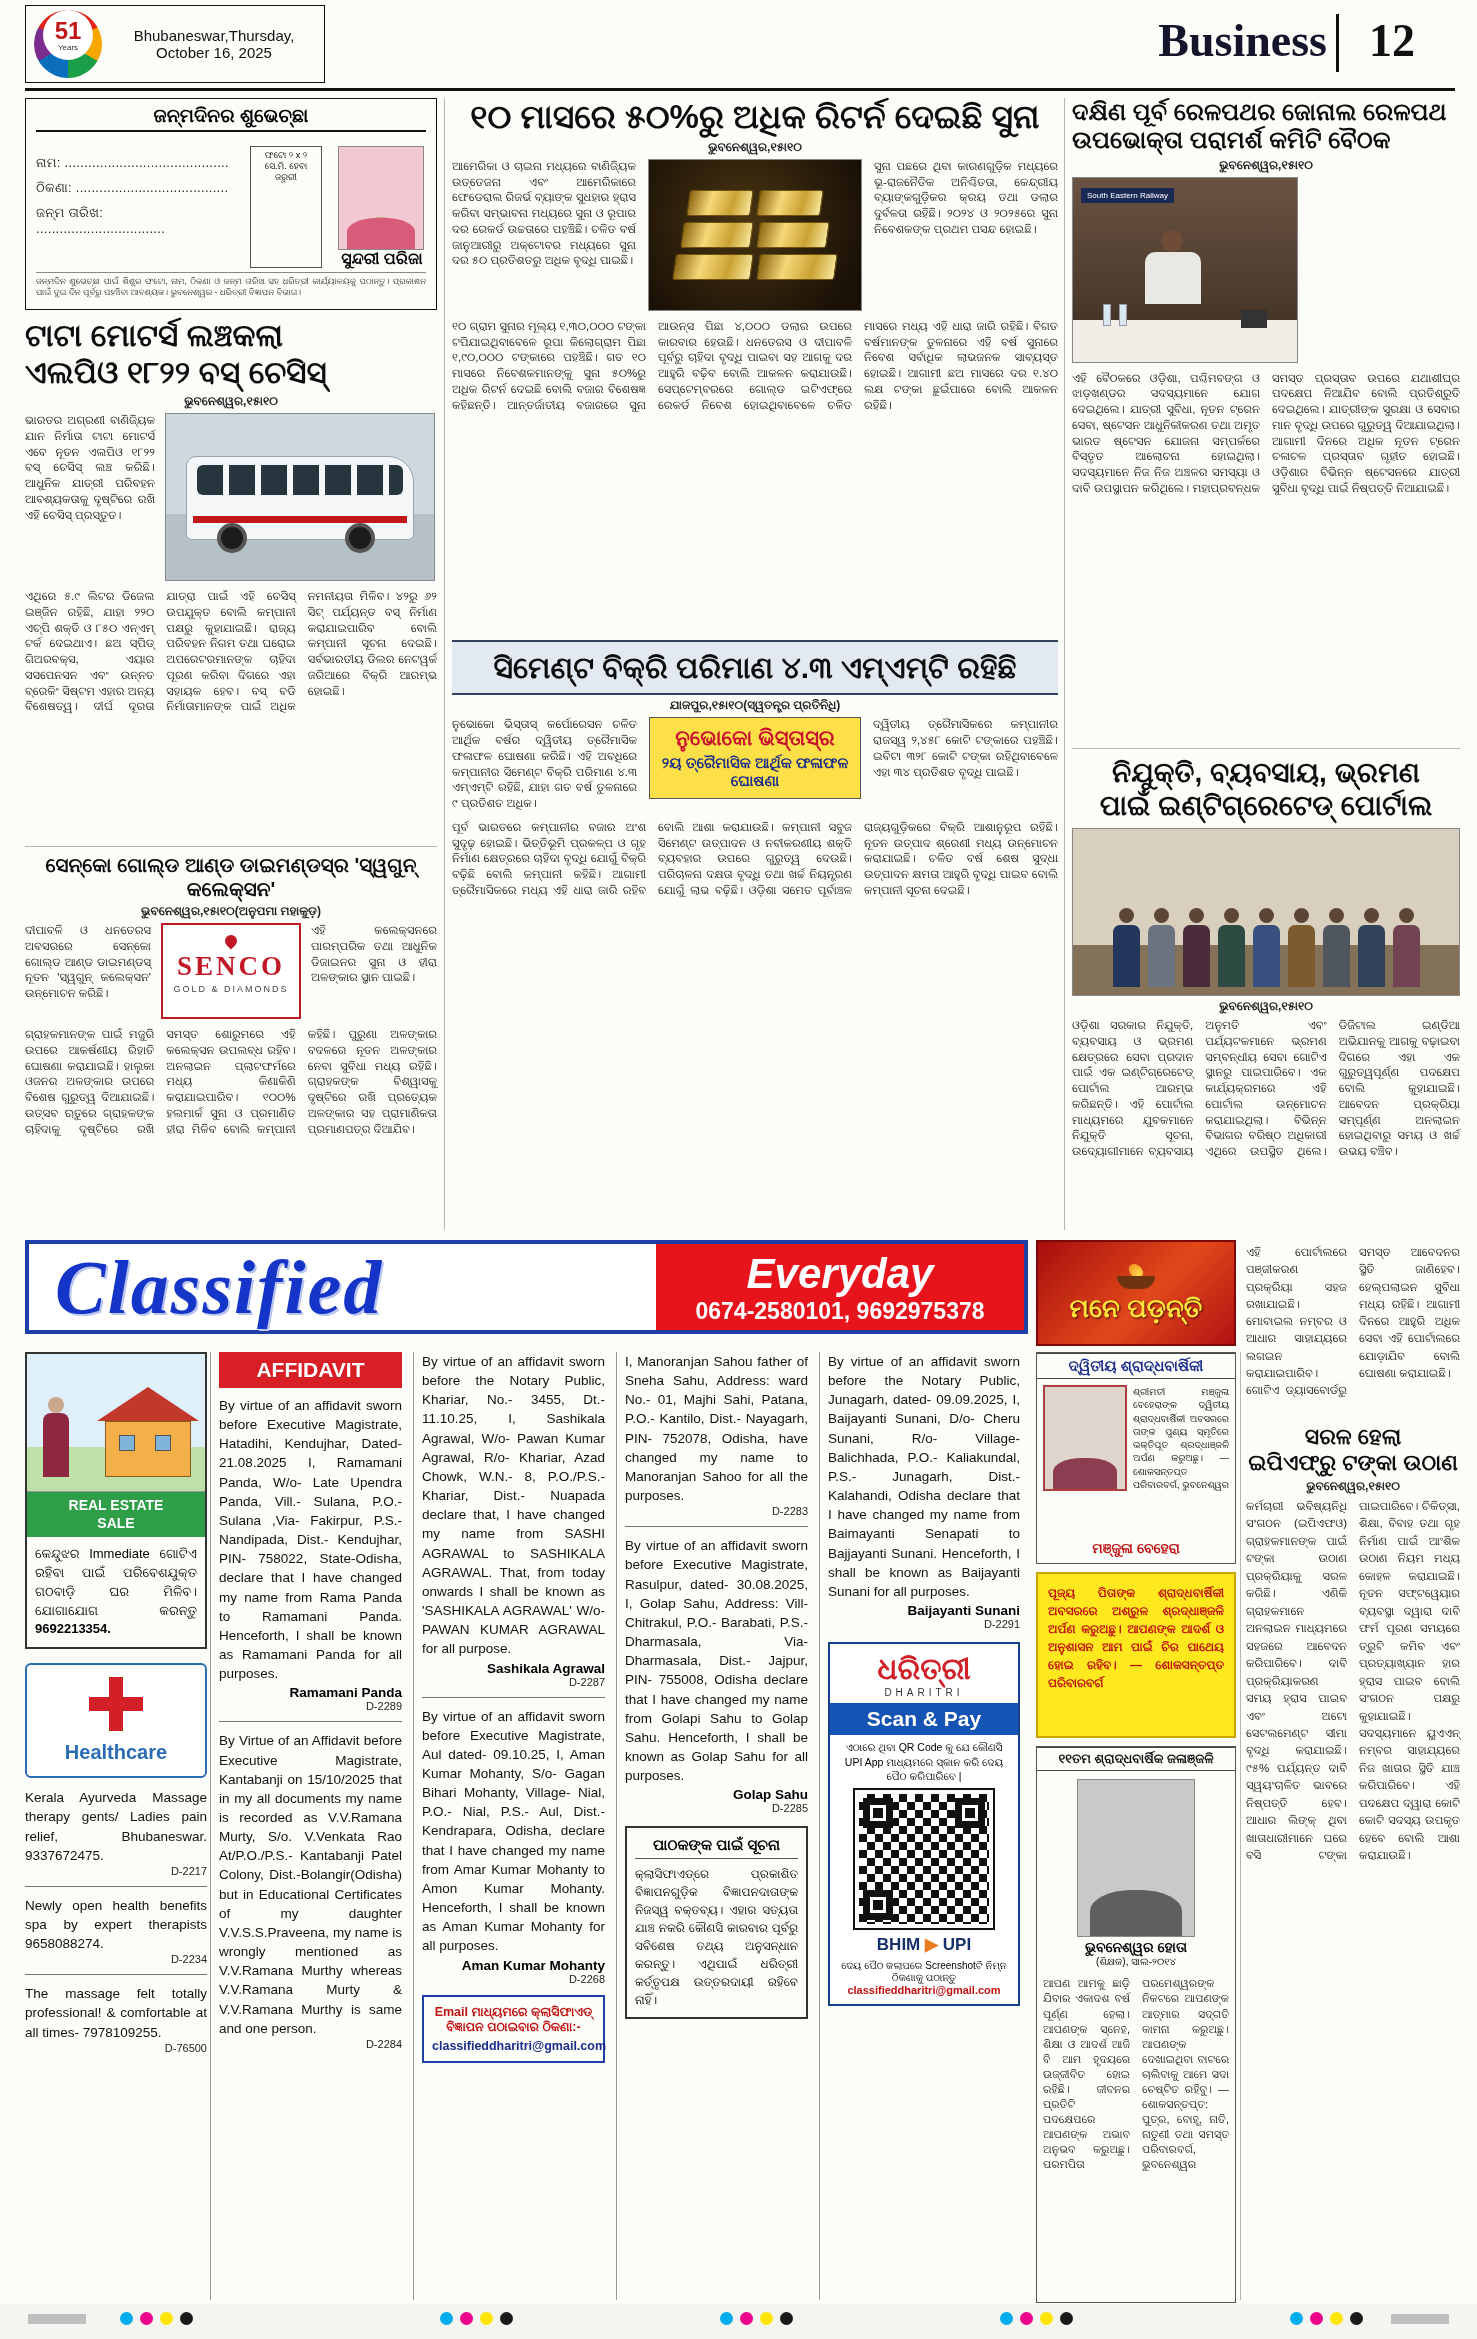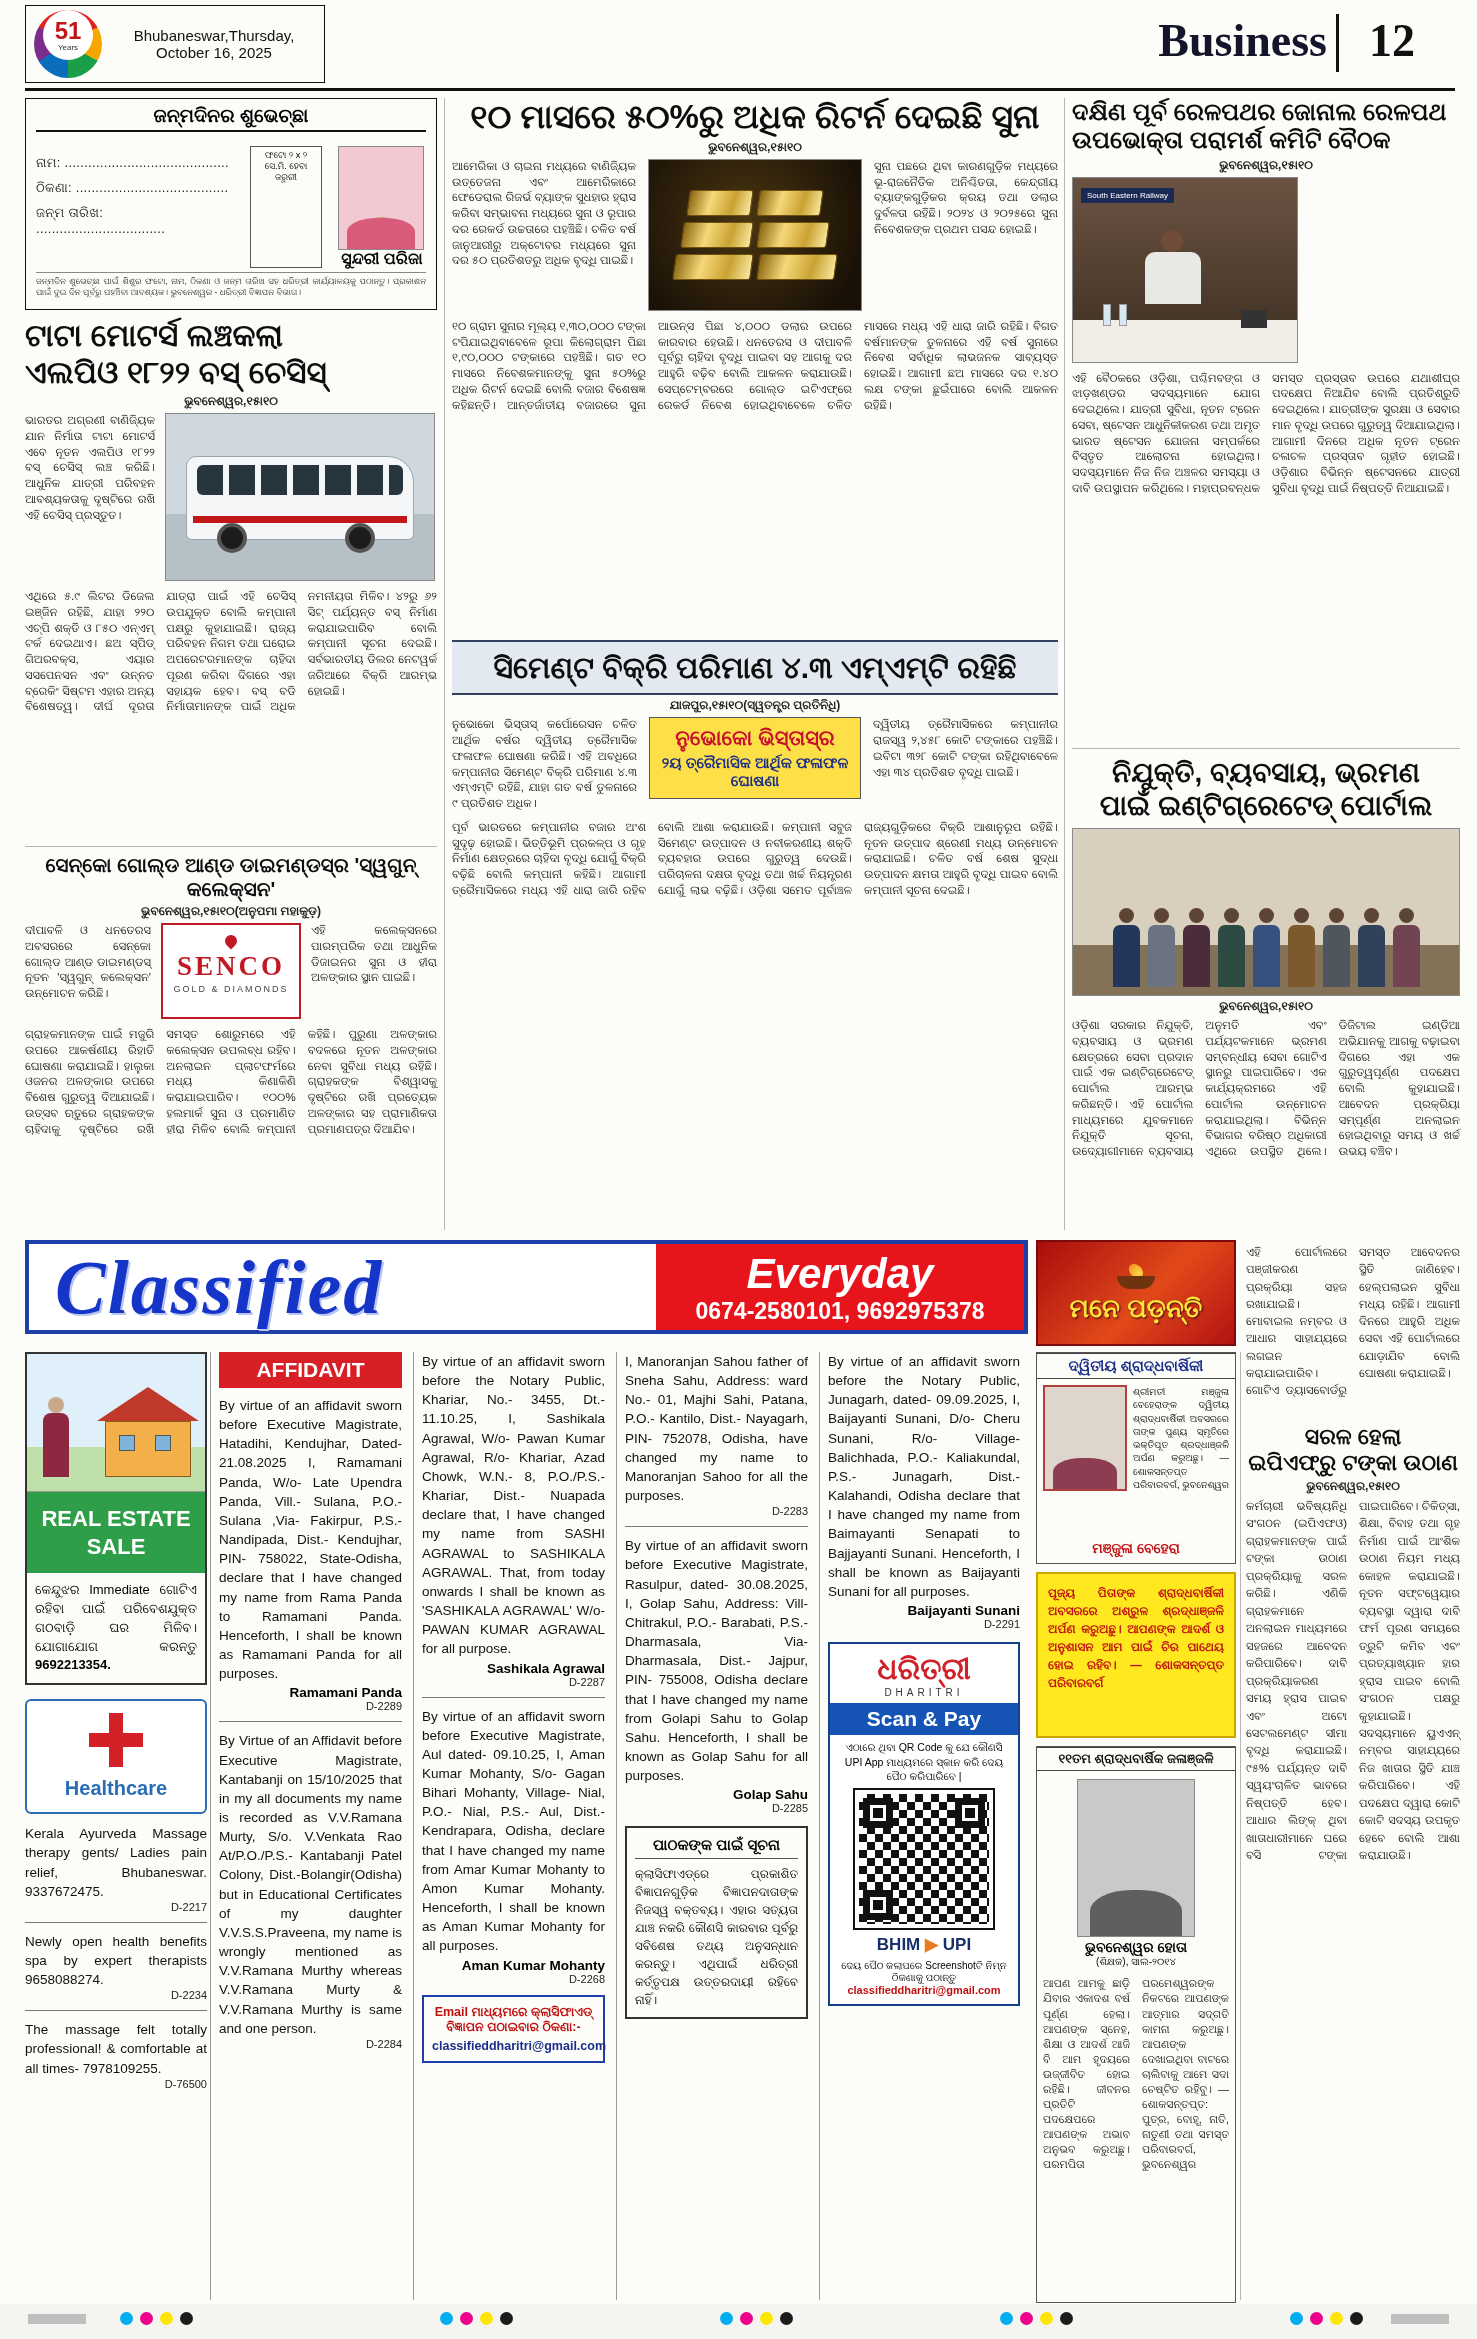--- a/index.html
+++ b/index.html
@@ -354,21 +354,21 @@
 
   <div class="clscol" style="left:25px; width:182px; padding:0;">
     <div style="border:2px solid #333;">
       <div class="house">
         <div class="agent"></div>
         <div class="roof"></div>
         <div class="wall"></div>
         <div class="win" style="right:70px;"></div>
         <div class="win" style="right:34px;"></div>
       </div>
-      <div class="green-band" style="font-size:22px; padding:13px 0;text-align:center;">
+      <div class="green-band" style="font-size:14px; padding:5px 0;text-align:center;">
         <span style="display:block;">REAL ESTATE</span>
         <span style="display:block;">SALE</span>
       </div>
       <div style="padding:8px; font-size:13px; line-height:1.45; text-align:justify;">
         <span>କେନ୍ଦୁଝର Immediate ଗୋଟିଏ ରହିବା ପାଇଁ ପରିବେଶଯୁକ୍ତ ଗଠବାଡ଼ି ଘର ମିଳିବ। ଯୋଗାଯୋଗ କରନ୍ତୁ</span>
         <span style="font-weight:bold;">9692213354.</span>
       </div>
     </div>
 
     <div class="hc-box" style="margin-top:14px;">

